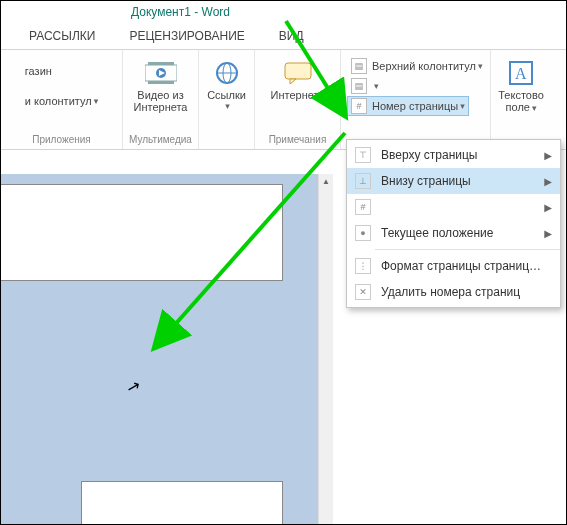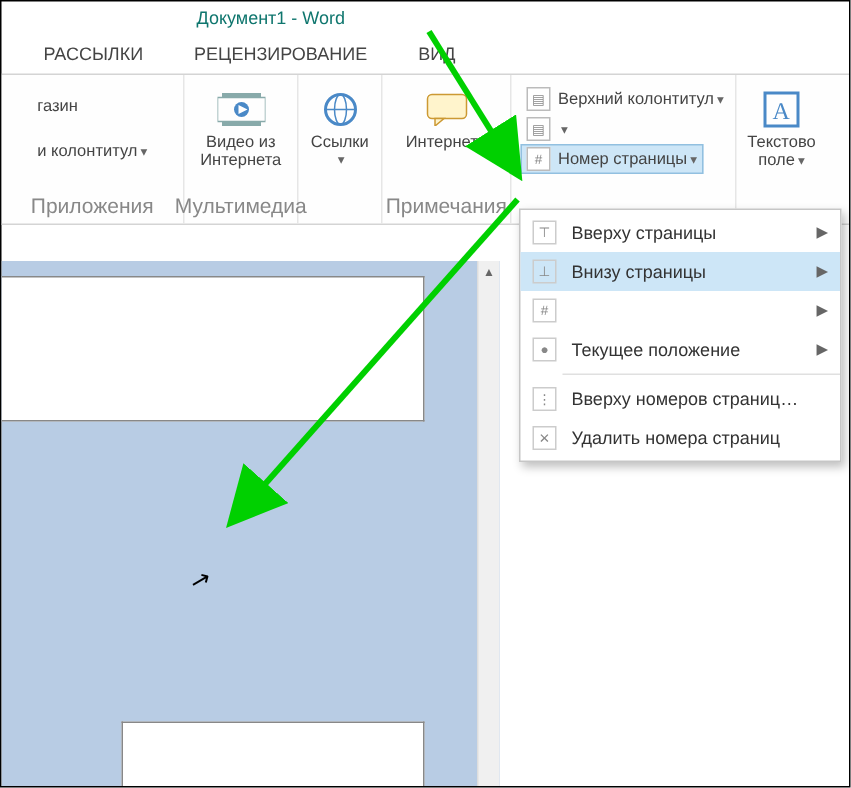--- a/index.html
+++ b/index.html
@@ -40,21 +40,21 @@
     display:flex;
     flex-direction:column;
     align-items:center;
     justify-content:flex-start;
     border-right: 1px solid #e6e6e6;
     padding: 3px 6px 2px 6px;
     position: relative;
   }
   .group-label {
     margin-top:auto;
-    font-size:14px;
+    font-size:10px;
     color:#888;
     padding-bottom:2px;
   }
   .btn-big {
     display:flex;
     flex-direction:column;
     align-items:center;
     font-size:11px;
     cursor:pointer;
     padding: 4px 6px;
@@ -291,21 +291,21 @@
     <span class="sub">▶</span>
   </div>
   <div class="menu-item">
     <span class="mico">●</span>
     <span>Текущее положение</span>
     <span class="sub">▶</span>
   </div>
   <div class="menu-sep"></div>
   <div class="menu-item">
     <span class="mico">⋮</span>
-    <span>Вверху номеров страниц…</span>
+    <span>Формат страницы страниц…</span>
   </div>
   <div class="menu-item">
     <span class="mico">✕</span>
     <span>Удалить номера страниц</span>
   </div>
 </div>
 
 <div class="canvas">
   <div class="page page1"></div>
   <div class="page page2">

